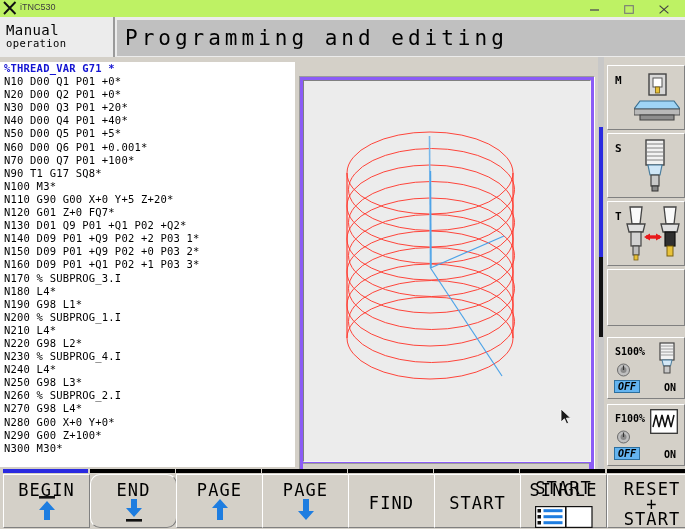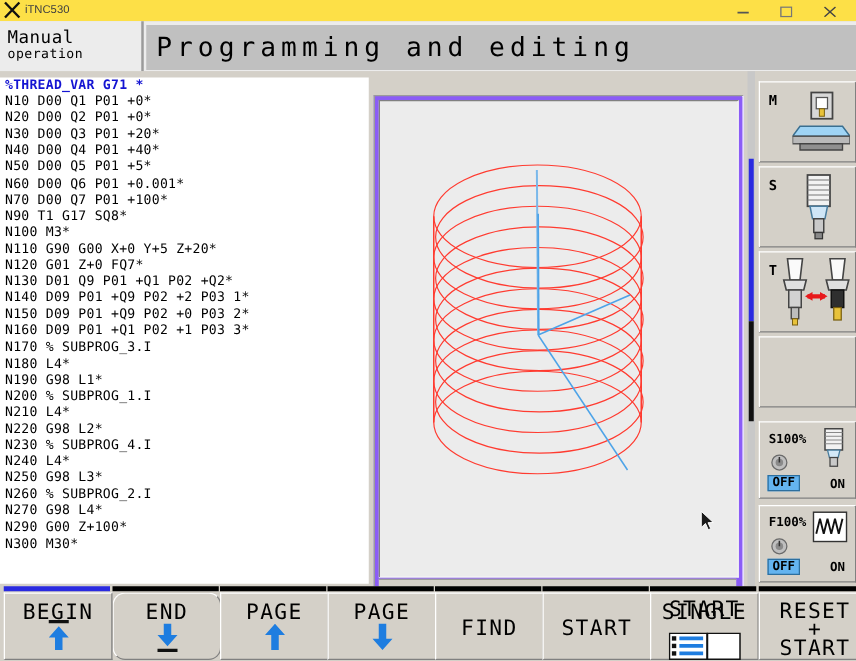--- a/index.html
+++ b/index.html
@@ -4,21 +4,21 @@
 <style>
   html,body{margin:0;padding:0;background:#fff;}
   body{
     width:685px;height:529px;overflow:hidden;
     font-family:"DejaVu Sans Mono","Liberation Mono",monospace;
     -webkit-font-smoothing:none;
   }
   #app{position:relative;width:685px;height:529px;background:#d4d0c8;}
 
   
-  .titlebar{position:absolute;left:0;top:0;width:685px;height:17px;background:#fde047;}
+  .titlebar{position:absolute;left:0;top:0;width:685px;height:17px;background:#bef264;}
   .tb-logo{position:absolute;left:3px;top:1px;width:14px;height:14px;}
   .tb-title{position:absolute;left:20px;top:2px;font-family:"Liberation Sans",sans-serif;
     font-size:9px;color:#404040;letter-spacing:0px;}
   .tb-btns{position:absolute;right:2px;top:0;width:105px;height:17px;}
   .tb-btn{position:absolute;top:0;width:32px;height:17px;cursor:default;}
   .tb-btn svg{position:absolute;left:11px;top:5px;}
 
   
   .header{position:absolute;left:0;top:17px;width:685px;height:40px;background:#ececec;}
   .mode-box{position:absolute;left:0;top:0;width:113px;height:40px;background:#ececec;
@@ -59,21 +59,21 @@
   .rscroll{position:absolute;left:0;top:0;width:6px;height:412px;background:#c8c8c8;}
   .rscroll .thumb-blue{position:absolute;left:1px;top:70px;width:4px;height:130px;background:#2a2ae0;}
   .rscroll .thumb-dark{position:absolute;left:1px;top:200px;width:4px;height:80px;background:#111;}
   .rkey{position:absolute;left:9px;width:76px;background:#d4d0c8;
     border-left:1px solid #ffffff;border-top:1px solid #ffffff;
     border-right:1px solid #808080;border-bottom:1px solid #808080;}
   .rkey .lab{position:absolute;left:7px;top:8px;font-size:11px;font-weight:bold;color:#000;}
   .rkey .lab.sm{font-size:10px;letter-spacing:0px;}
   .rkey .onoff{position:absolute;bottom:5px;font-size:10px;font-weight:bold;}
   .rkey .off{left:6px;color:#000;background:#64b4f0;padding:0 3px;
-    border:1px solid #2d6f9e;}
+    border:1px solid #2d6f9e;font-style:italic;}
   .rkey .on{right:8px;color:#000;}
   .knob{position:absolute;left:8px;top:24px;width:15px;height:15px;}
 
   
   .brow{position:absolute;left:0;top:469px;width:685px;height:60px;background:#d4d0c8;}
   .bkey{position:absolute;top:5px;height:52px;background:#d4d0c8;
     border-left:1px solid #ffffff;border-top:1px solid #ffffff;
     border-right:1px solid #808080;border-bottom:1px solid #808080;}
   .bk-top{position:absolute;top:0px;height:4px;}
   .bkey .blab{position:absolute;left:0;width:100%;text-align:center;font-size:17px;
@@ -142,20 +142,21 @@
         <div class="prog-line">N180 L4*</div>
         <div class="prog-line">N190 G98 L1*</div>
         <div class="prog-line">N200 % SUBPROG_1.I</div>
         <div class="prog-line">N210 L4*</div>
         <div class="prog-line">N220 G98 L2*</div>
         <div class="prog-line">N230 % SUBPROG_4.I</div>
         <div class="prog-line">N240 L4*</div>
         <div class="prog-line">N250 G98 L3*</div>
         <div class="prog-line">N260 % SUBPROG_2.I</div>
         <div class="prog-line">N270 G98 L4*</div>
+        <div class="prog-line">N280 G00 X+0 Y+0*</div>
         <div class="prog-line">N290 G00 Z+100*</div>
         <div class="prog-line">N300 M30*</div>
       </div>
 
     <div class="gfx-outer">
       <div class="gfx">
         <svg width="286" height="380" viewBox="0 0 286 380">
           <g id="helix-group" fill="none" stroke="#ff3b30" stroke-width="1">
               <ellipse cx="126" cy="92" rx="83" ry="41" stroke="#ff3b30" stroke-width="0.95" fill="none"></ellipse>
               <ellipse cx="127.5" cy="108.5" rx="83" ry="41" stroke="#ff3b30" stroke-width="0.95" fill="none"></ellipse>

